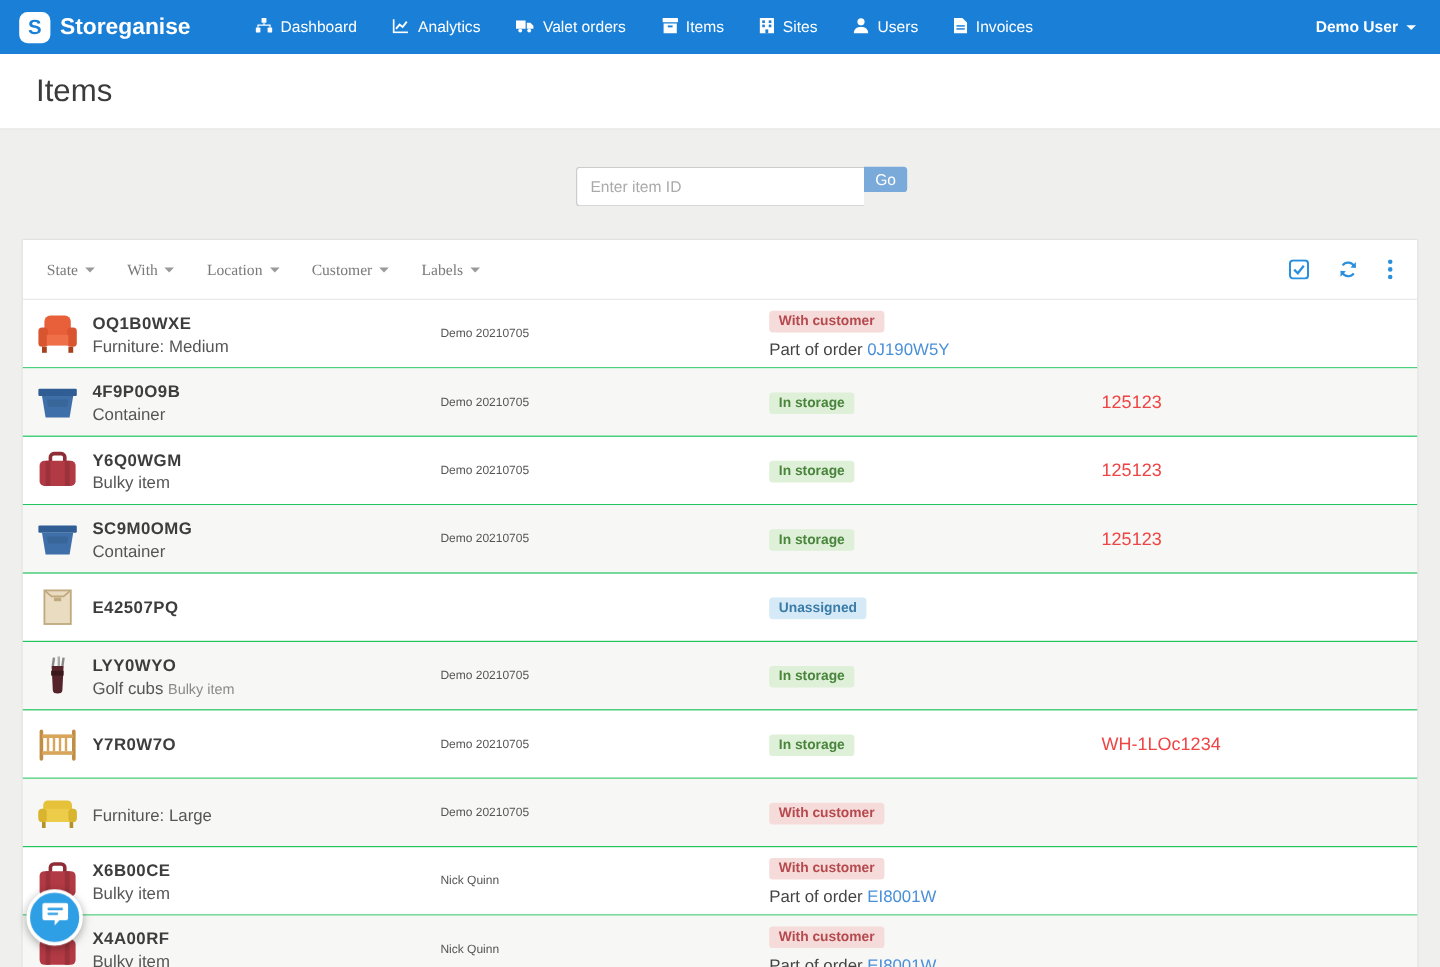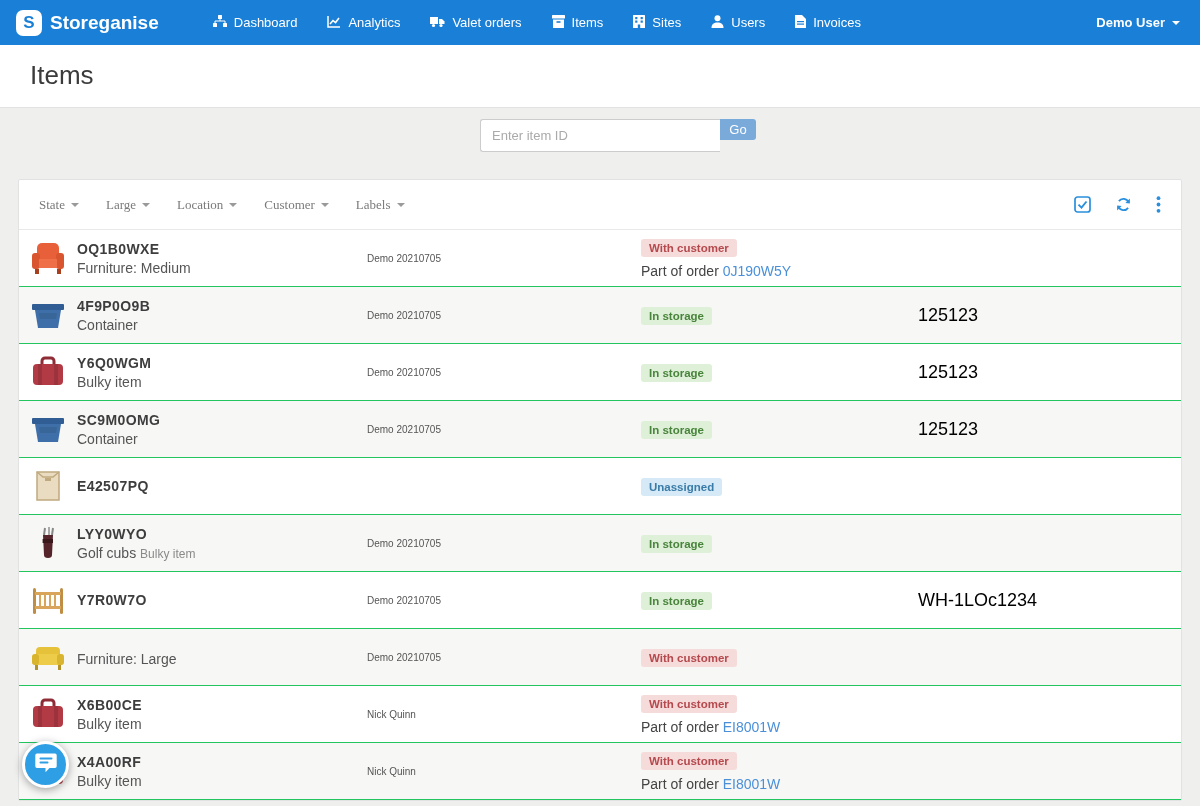--- a/index.html
+++ b/index.html
@@ -13,21 +13,21 @@
   .nav-items { display:flex; align-items:center; gap:6px; flex:1; }
   .nav-item { display:flex; align-items:center; gap:7px; padding:7px 12px; font-size:13px; cursor:pointer; border-radius:3px; white-space:nowrap; }
   .user-menu { display:flex; align-items:center; gap:7px; font-size:13px; font-weight:bold; cursor:pointer; padding:7px 4px; }
   .caret { width:0; height:0; border-left:4px solid transparent; border-right:4px solid transparent; border-top:4px solid #fff; display:inline-block; }
 
   
   .page-header { background:#fff; border-bottom:1px solid #e2e2e2; padding:15px 30px 16px; }
   .page-title { font-size:26px; font-weight:400; color:#3b3b3b; }
 
   
-  .search-section { padding:11px 0 27px; display:flex; justify-content:center;margin-left:36px; }
+  .search-section { padding:31px 0 27px; display:flex; justify-content:center;margin-left:36px; }
   .search-box { display:flex; }
   .search-input { width:240px; height:33px; border:1px solid #ccc; border-right:none; border-radius:3px 0 0 3px; padding:0 11px; font-size:13px; color:#555; background:#fff; outline:none; font-family:"Liberation Sans", sans-serif; }
   .search-input::placeholder { color:#aaa; }
   .go-btn { width:36px; height:21px; background:#7aaada; color:#fff; border:none; border-radius:0 3px 3px 0; font-size:13px; cursor:pointer; font-family:"Liberation Sans", sans-serif; }
 
   
   .card { margin:0 18px 18px; background:#fff; border:1px solid #e2e2e2; border-radius:2px; }
   .filter-bar { display:flex; align-items:center; padding:16px 20px; border-bottom:1px solid #e9e9e9;font-family:Liberation Serif, serif; }
   .filter { display:flex; align-items:center; gap:6px; margin-right:27px; font-size:13px; color:#7a7a7a; cursor:pointer; }
   .filter .caret { border-top-color:#9a9a9a; }
@@ -42,21 +42,21 @@
   .item-sub { font-size:14px; color:#555; margin-top:3px; }
   .item-type.sm { font-size:12px; color:#8a8a8a; }
   .cell-loc { width:258px; font-size:10px; color:#555; flex-shrink:0; }
   .cell-status { width:293px; padding-left:16px; flex-shrink:0; }
   .badge { display:inline-block; padding:3px 8px; border-radius:3px; font-size:11.5px; font-weight:bold; }
   .badge-danger  { background:#f5dbda; color:#b5494d; }
   .badge-success { background:#dff0d8; color:#49843c; }
   .badge-info    { background:#d5e9f6; color:#3a7ca8; }
   .order-line { font-size:14px; color:#444; margin-top:6px; }
   .order-line a { color:#4a90d9; text-decoration:none; }
-  .cell-code { flex:1; font-size:18px; color:#000000; }
+  .cell-code { flex:1; font-size:15px; color:#ef4444; }
 
   
   .chat-btn { position:fixed; left:22px; bottom:18px; width:47px; height:47px; border-radius:50%; background:#2f9fe5; border:3px solid #fff; box-shadow:0 2px 8px rgba(0,0,0,0.35); display:flex; align-items:center; justify-content:center; cursor:pointer; }
 </style>
 </head>
 <body>
 
 <div class="navbar">
   <div class="brand">
     <span class="brand-logo">S</span>
@@ -149,21 +149,21 @@
 </div>
 
 <div class="card">
 
   <div class="filter-bar">
     <div class="filter">
         <span>State</span>
         <span class="caret"></span>
       </div>
     <div class="filter">
-        <span>Large</span>
+        <span>With</span>
         <span class="caret"></span>
       </div>
     <div class="filter">
         <span>Location</span>
         <span class="caret"></span>
       </div>
     <div class="filter">
         <span>Customer</span>
         <span class="caret"></span>
       </div>

